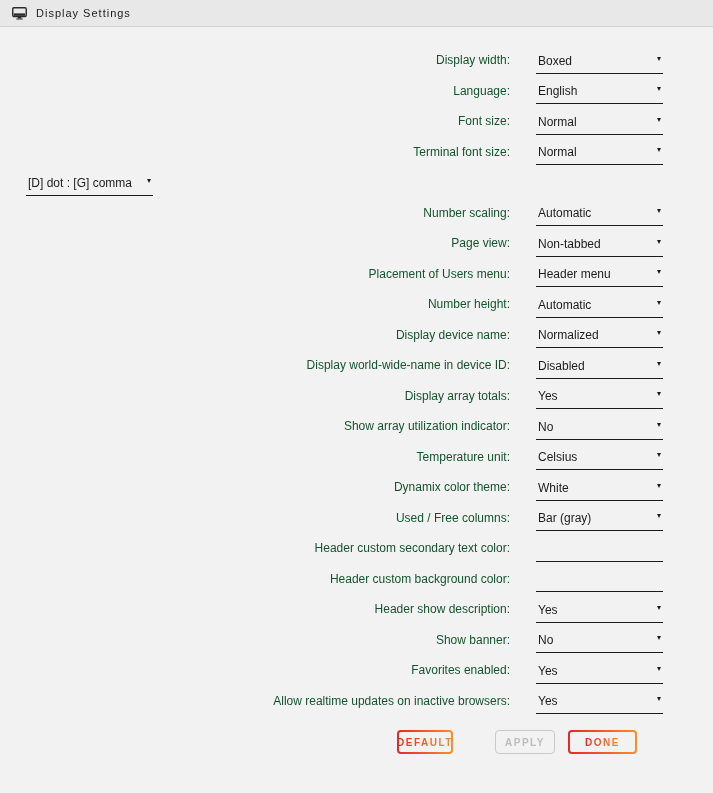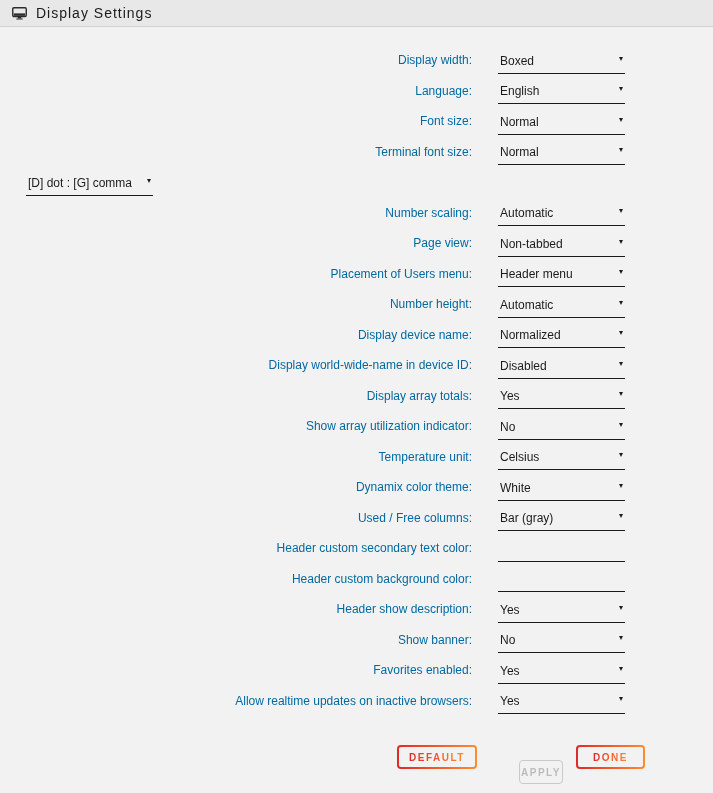--- a/index.html
+++ b/index.html
@@ -21,38 +21,39 @@
     display: flex;
     align-items: center;
     padding: 0 10px;
     box-sizing: border-box;
   }
   .titlebar .icon {
     display: inline-flex;
     margin: 1px 9px 0 2px;
   }
   .titlebar-title {
-    font-size: 14px;
+    font-size: 11px;
     letter-spacing: 1px;
     color: #1c1b1b;
   }
   .form {
     padding-top: 18px;
   }
   .row {
     display: flex;
     align-items: center;
     height: 30.5px;
   }
   .label {
     width: 472px;
     text-align: right;
     font-size: 12px;
-    color: #0369a1;
+    color: #14532d;
     white-space: nowrap;
+    margin-left: 38px;
   }
   .control {
     margin-left: 26px;
     width: 127px;
   }
   .select {
     display: flex;
     justify-content: space-between;
     align-items: flex-start;
     border-bottom: 1px solid #1c1b1b;
@@ -120,22 +121,22 @@
     color: transparent;
   }
   .btn-disabled {
     border: 1px solid #c9c9c9;
     background: #f2f2f2;
     cursor: default;
   }
   .btn-disabled .btn-text {
     color: #bcbcbc;
   }
-  #btn-default { margin-left: 397px; width: 80px; }
-  #btn-apply   { margin-left: 42px;  width: 44px; margin-top: 30px; }
+  #btn-default { margin-left: 397px; width: 56px; }
+  #btn-apply   { margin-left: 42px;  width: 60px; }
   #btn-done    { margin-left: 13px;  width: 69px; }
 </style>
 </head>
 <body>
 
 <div class="titlebar">
   <span class="icon">
     <svg width="15" height="13" viewBox="0 0 15 13">
       <rect x="0.75" y="0.75" width="13.5" height="8.8" rx="1.2" fill="none" stroke="#2b2b2b" stroke-width="1.4"></rect>
       <rect x="1.8" y="6.4" width="11.4" height="2.4" fill="#2b2b2b"></rect>

